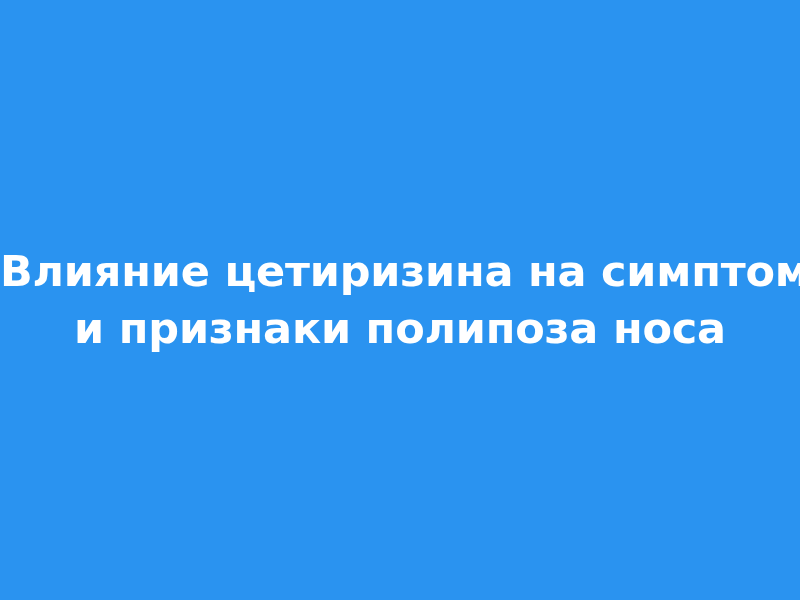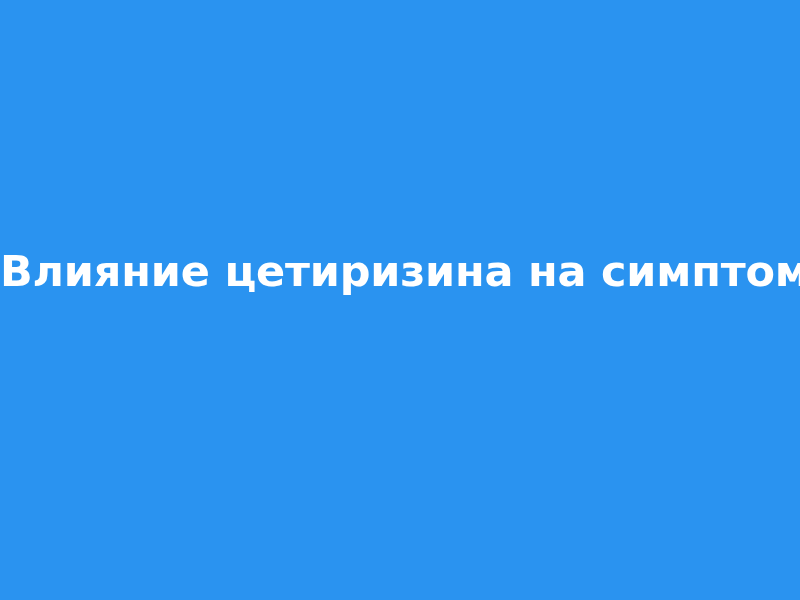--- a/index.html
+++ b/index.html
@@ -50,15 +50,16 @@
     -webkit-font-smoothing: antialiased;
   }
 </style>
 </head>
 <body style="background: rgb(42, 147, 240);">
 
 <div id="slide" style="background: rgb(42, 147, 240);">
 
   <div id="title-block">
     <span class="title-line" style="color: rgb(255, 255, 255);">Влияние цетиризина на симптомы</span>
+    <span class="title-line" style="color: rgb(255, 255, 255);">и признаки полипоза носа</span>
   </div>
 
 </div>
 
 </body></html>

